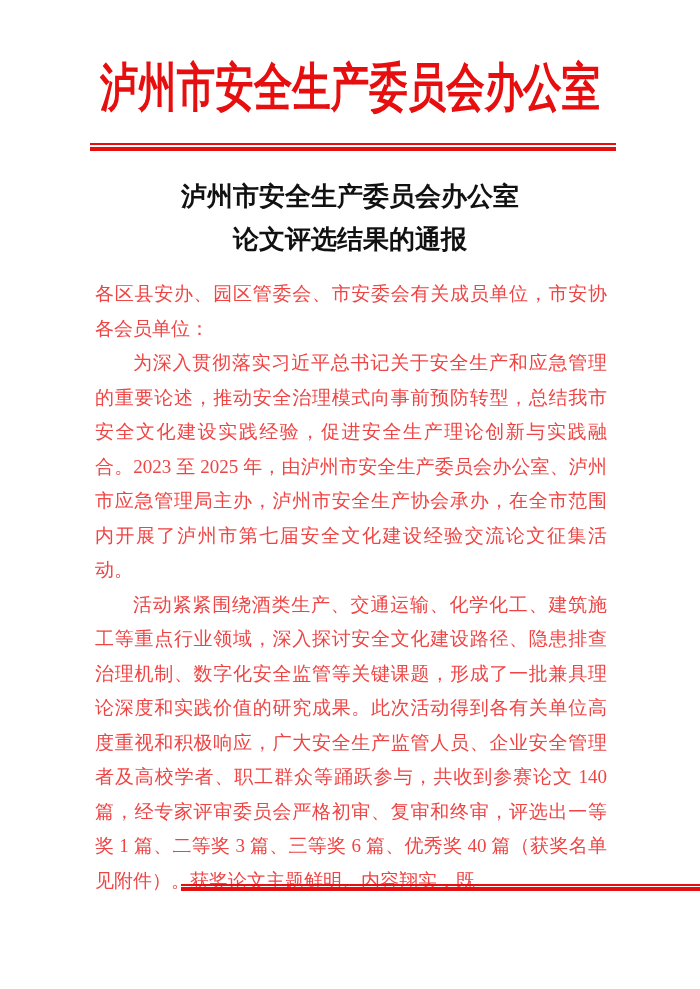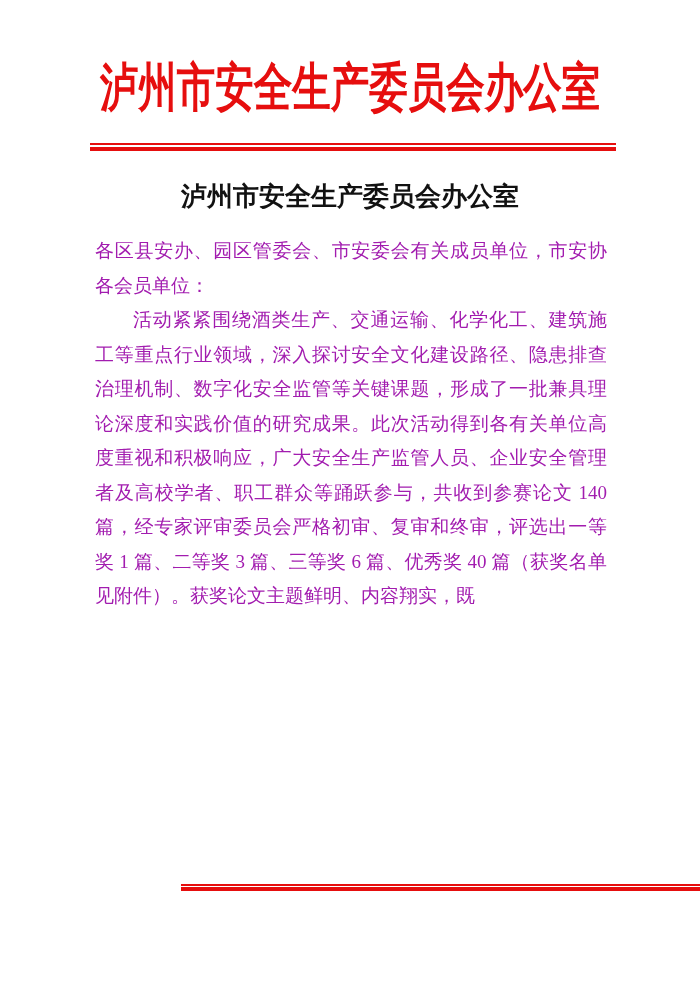--- a/index.html
+++ b/index.html
@@ -58,21 +58,21 @@
     line-height: 43px;
     color: #111111;
   }
   
   .body-text {
     margin: 16px 93px 0 95px;
     font-size: 19px;
     line-height: 34.5px;
     text-align: justify;
     text-justify: inter-ideograph;
-    color: #a21caf;
+    color: #ef4444;
   }
   .body-text p {
     margin: 0;
     text-align: justify;
     text-align-last: left;
   }
   .body-text p.indent {
     text-indent: 2em;
   }
 </style>
@@ -86,24 +86,26 @@
   </div>
 
   <div class="red-rule header-rule">
     <div class="thin"></div>
     <div class="gap"></div>
     <div class="thick"></div>
   </div>
 
   <div class="doc-title">
     <div>泸州市安全生产委员会办公室</div>
+    <div>论文评选结果的通报</div>
   </div>
 
   <div class="body-text">
     <p>各区县安办、园区管委会、市安委会有关成员单位，市安协各会员单位：</p>
+    <p class="indent">为深入贯彻落实习近平总书记关于安全生产和应急管理的重要论述，推动安全治理模式向事前预防转型，总结我市安全文化建设实践经验，促进安全生产理论创新与实践融合。2023 至 2025 年，由泸州市安全生产委员会办公室、泸州市应急管理局主办，泸州市安全生产协会承办，在全市范围内开展了泸州市第七届安全文化建设经验交流论文征集活动。</p>
     <p class="indent">活动紧紧围绕酒类生产、交通运输、化学化工、建筑施工等重点行业领域，深入探讨安全文化建设路径、隐患排查治理机制、数字化安全监管等关键课题，形成了一批兼具理论深度和实践价值的研究成果。此次活动得到各有关单位高度重视和积极响应，广大安全生产监管人员、企业安全管理者及高校学者、职工群众等踊跃参与，共收到参赛论文 140 篇，经专家评审委员会严格初审、复审和终审，评选出一等奖 1 篇、二等奖 3 篇、三等奖 6 篇、优秀奖 40 篇（获奖名单见附件）。获奖论文主题鲜明、内容翔实，既</p>
   </div>
 
   <div class="red-rule footer-rule">
     <div class="thin"></div>
     <div class="gap"></div>
     <div class="thick"></div>
   </div>
 
 </div>

